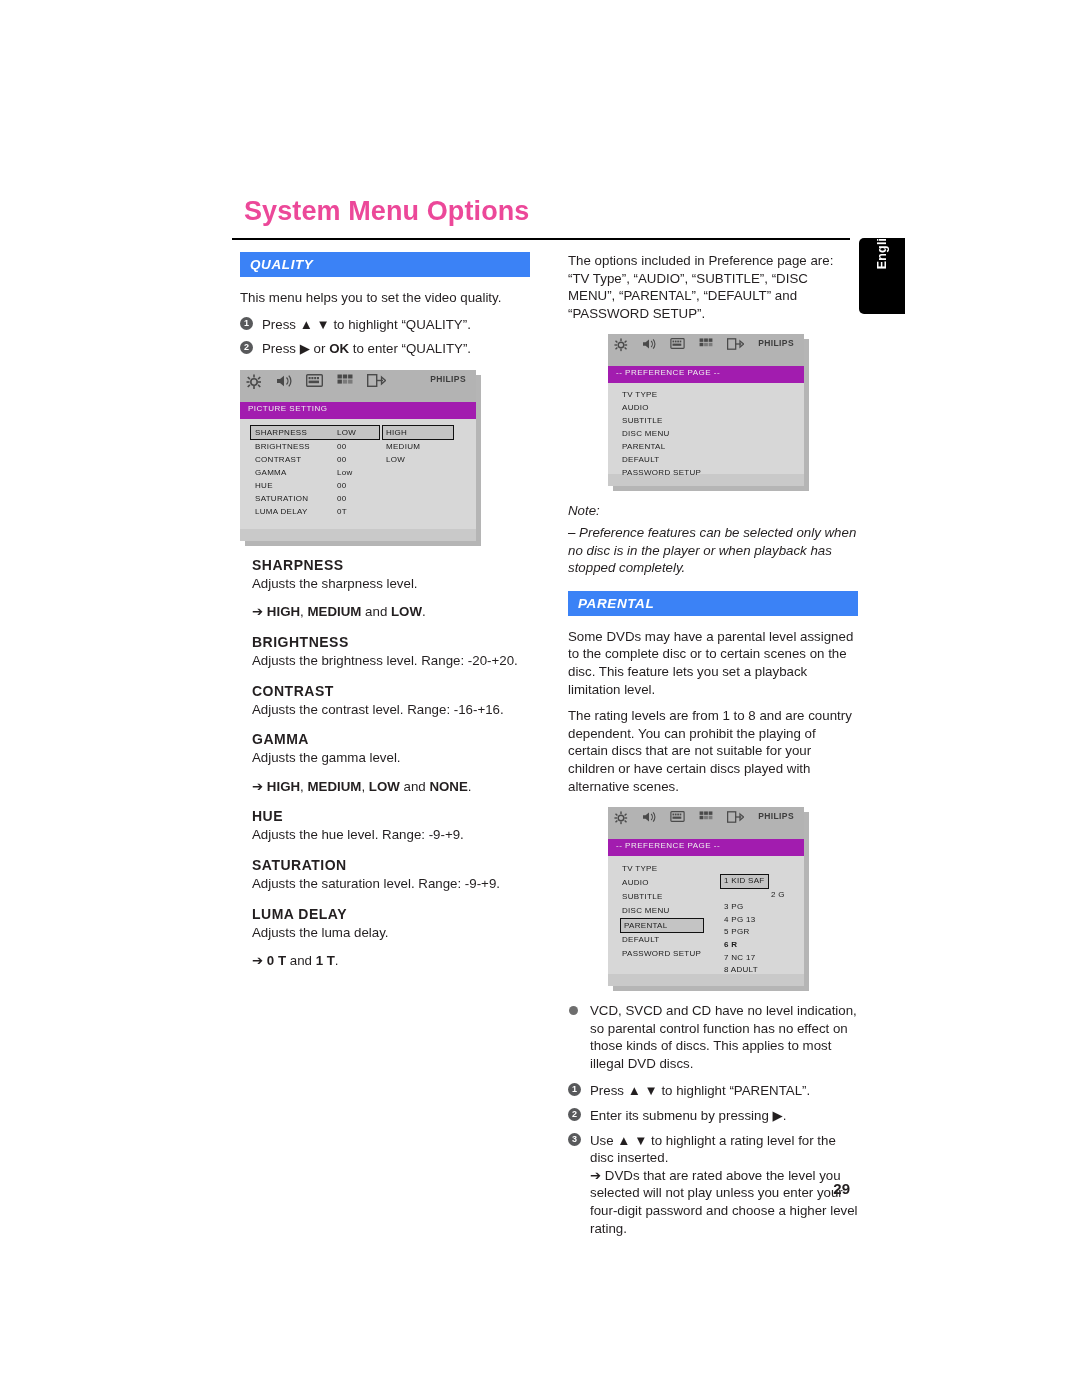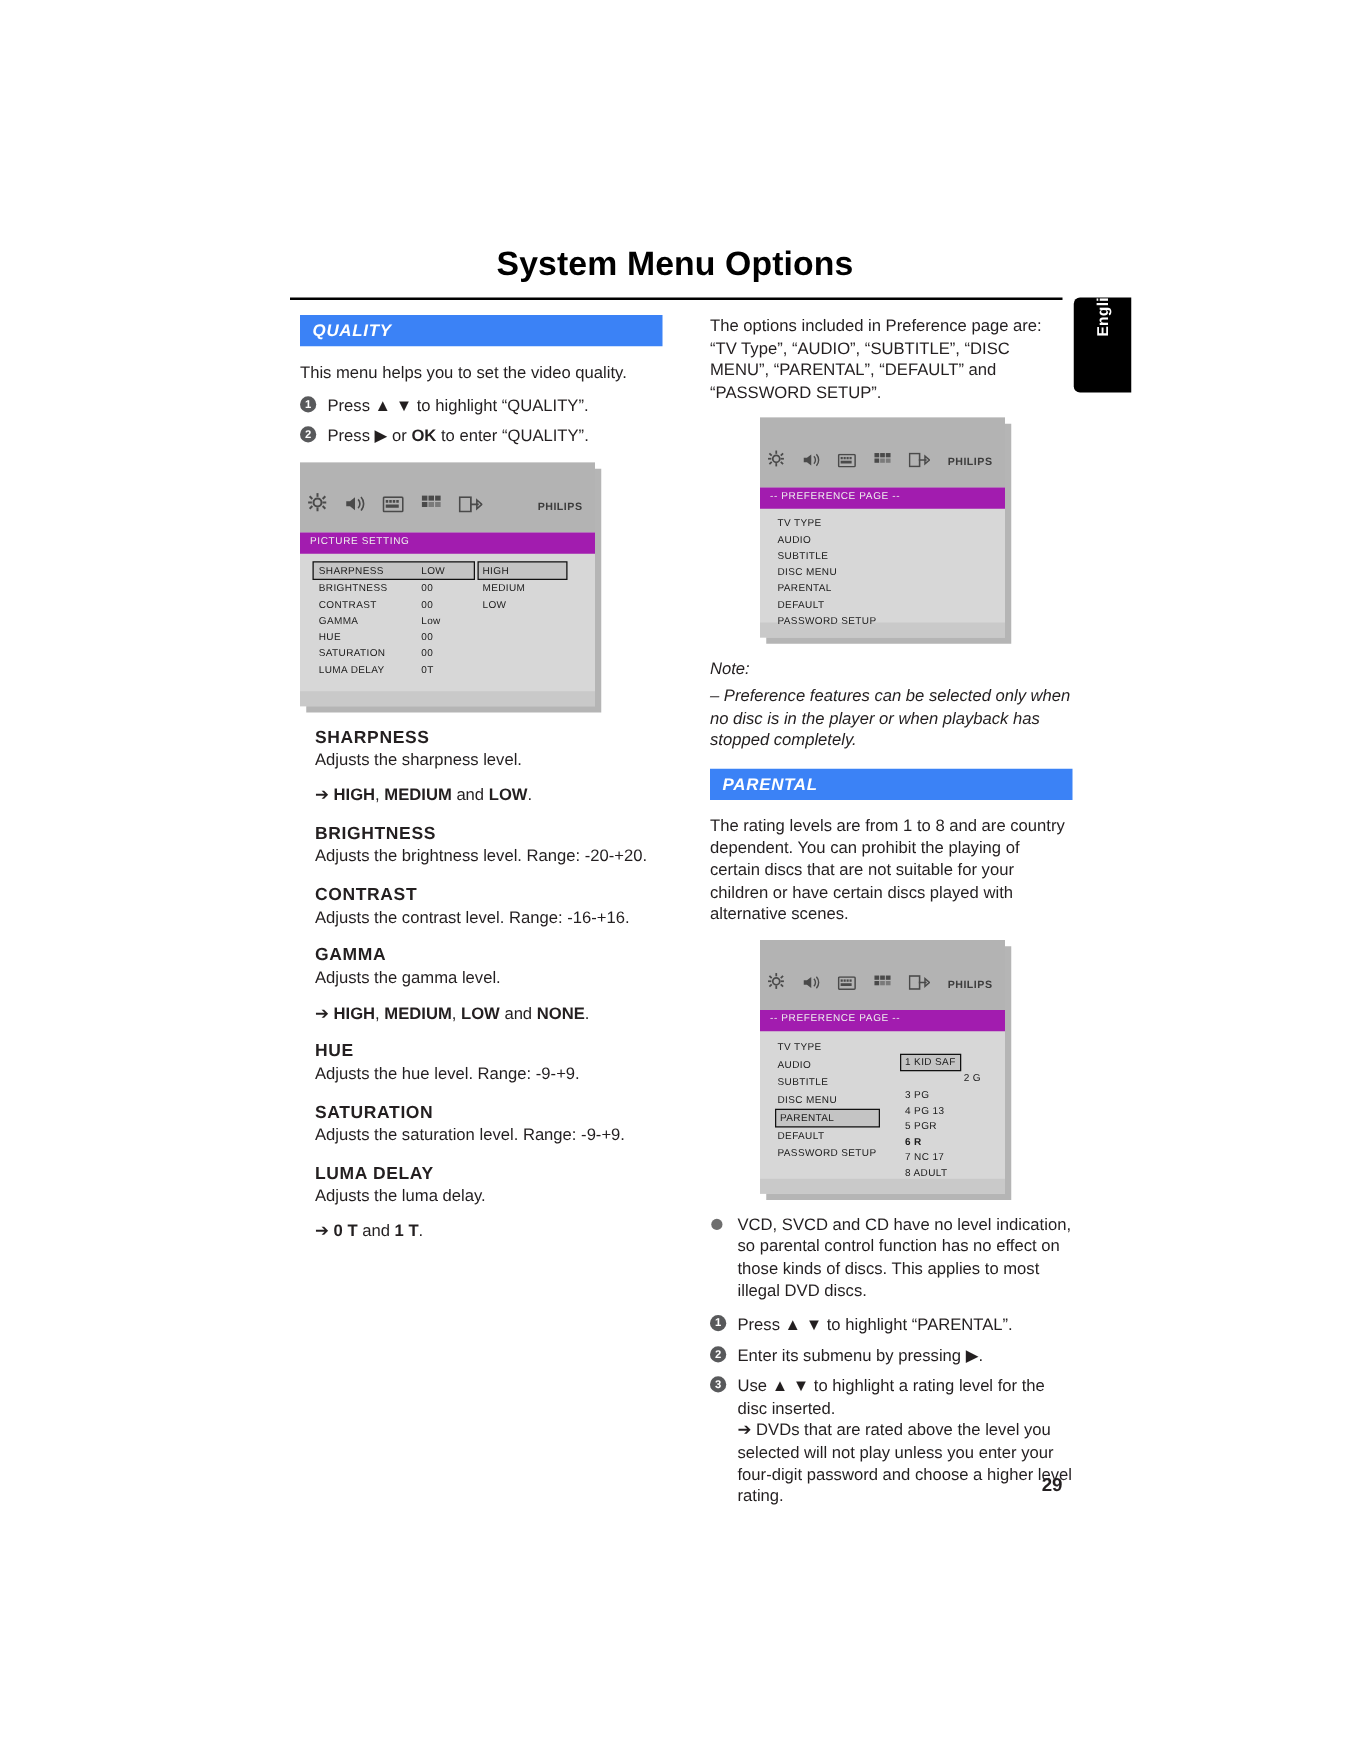--- a/index.html
+++ b/index.html
@@ -17,27 +17,27 @@
   }
   .page {
     position: absolute;
     left: 0; top: 0;
     width: 1080px; height: 1397px;
   }
 
   
   #page-title {
     position: absolute;
-    left: 230px; top: 196px;
+    left: 244px; top: 196px;
     width: 620px;
-    text-align: center;
+    text-align: left;
     font-size: 27px;
     font-weight: bold;
     letter-spacing: 0.1px;
-    color: #000000;
+    color: #ec4899;
   }
   #header-rule {
     position: absolute;
     left: 232px; top: 238px;
     width: 618px; height: 2px;
     background: #000;
   }
 
   
   #language-tab {
@@ -167,24 +167,24 @@
 
   
   .osd {
     position: relative;
     background: #d7d7d7;
     box-shadow: 5px 5px 0 rgba(120,120,120,0.55);
     margin: 12px 0 16px 0;
   }
   .osd-topbar {
     display: flex;
-    align-items: flex-end;
+    align-items: flex-start;
     background: #b3b3b3;
     height: 24px;
-    padding: 16px 6px;
+    padding: 4px 6px;
   }
   .osd-topbar .osd-icon {
     flex: 0 0 auto;
     margin-right: 14px;
     display: flex;
     align-items: center;
     justify-content: center;
   }
   .osd-brand {
     margin-left: auto;
@@ -483,20 +483,21 @@
           </div>
       </div>
       <div class="osd-foot"></div>
     </div>
 
     <div class="note">Note:</div>
     <div class="note-body">–   Preference features can be selected only when no disc is in the player or when playback has stopped completely.</div>
 
     <div class="section-bar">PARENTAL</div>
 
+    <p class="body">Some DVDs may have a parental level assigned to the complete disc or to certain scenes on the disc. This feature lets you set a playback limitation level.</p>
     <p class="body">The rating levels are from 1 to 8 and are country dependent. You can prohibit the playing of certain discs that are not suitable for your children or have certain discs played with alternative scenes.</p>
 
     <div class="osd" id="osd-parental" style="width:196px;margin-left:40px;">
       <div class="osd-topbar">
         <span class="osd-icon">
           <svg width="14" height="14" viewBox="0 0 16 16">
               <g fill="#4a4a4a">
                 <circle cx="8" cy="8" r="3.2" fill="none" stroke="#4a4a4a" stroke-width="1.6"></circle>
                 <rect x="7.2" y="0.5" width="1.6" height="3"></rect>
                 <rect x="7.2" y="12" width="1.6" height="3"></rect>

